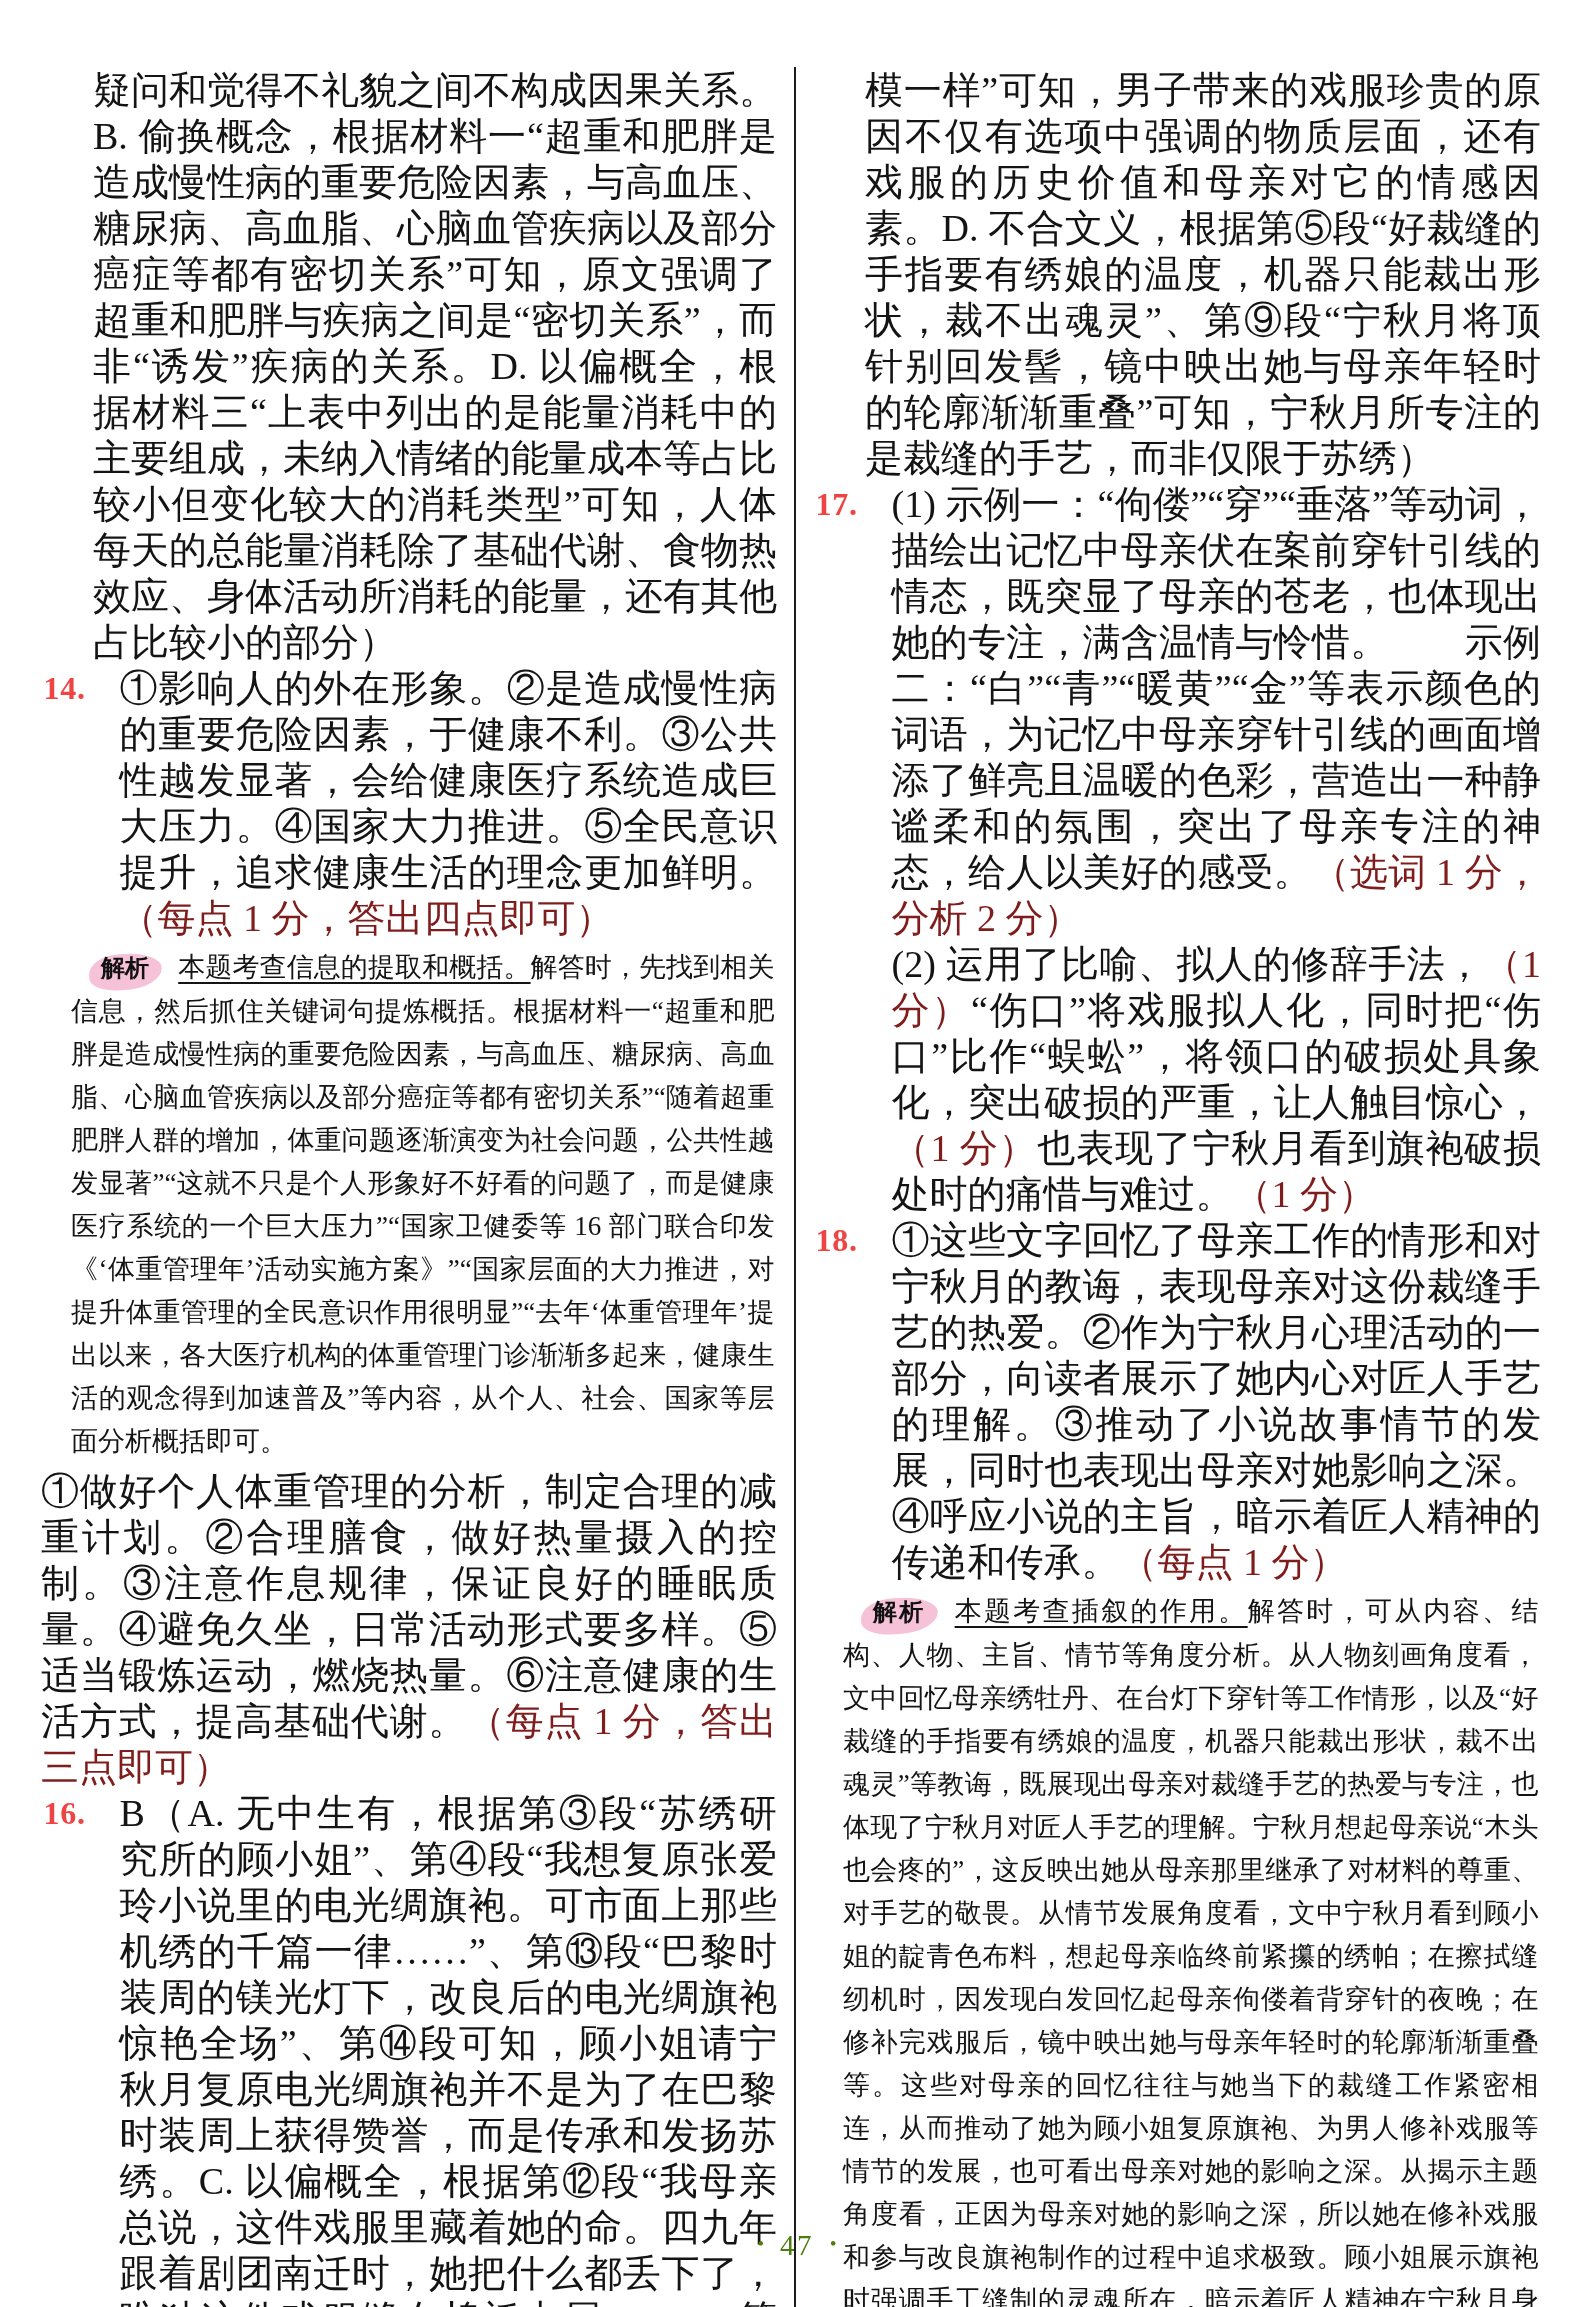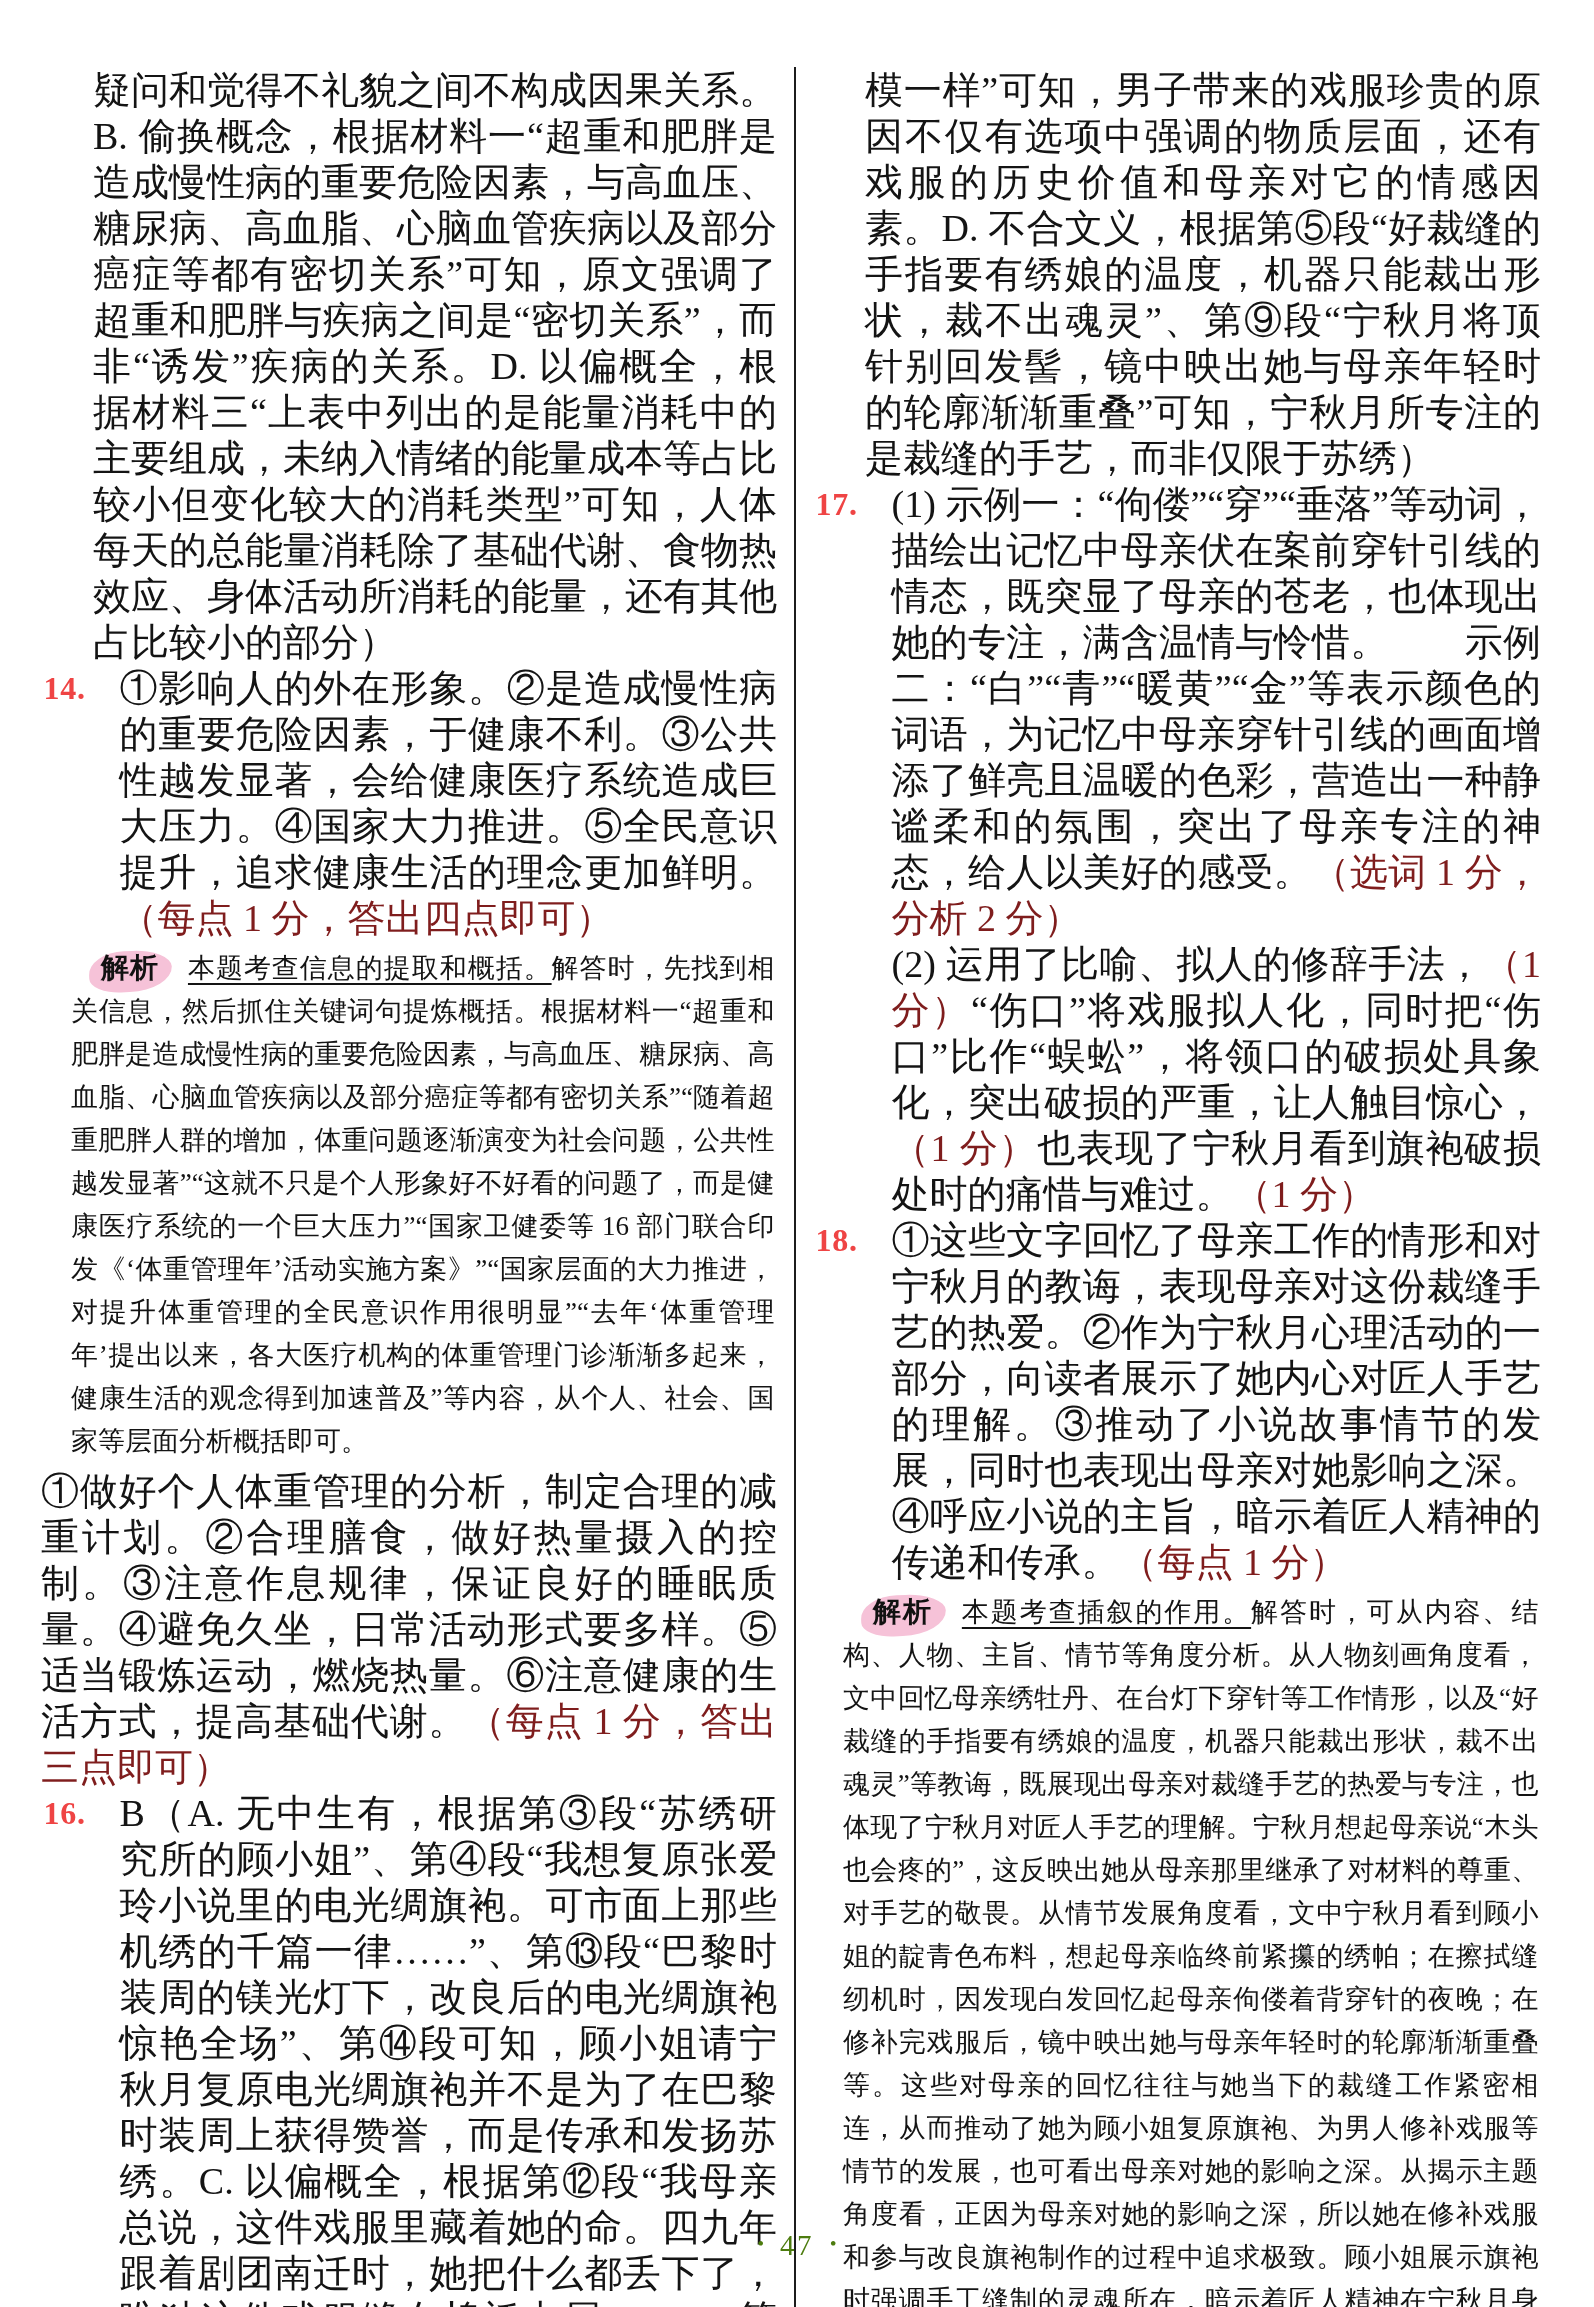--- a/index.html
+++ b/index.html
@@ -34,21 +34,21 @@
     text-align:justify;
   }
   .cont{margin-left:52px;}
   .cont .para{}
   .analysis{
     font-size:27px;line-height:43px;
     text-align:justify;
     margin:5.2px 2.6px 5.2px 30px;
   }
   .jiexi{
-    font-weight:bold;font-size:28px;color:#111;
+    font-weight:bold;font-size:24px;color:#111;
     position:relative;z-index:0;
     margin-left:30px;margin-right:29px;
     white-space:nowrap;
   }
   .jiexi::before{
     content:"";position:absolute;z-index:-1;
     left:-11.8px;right:-13px;top:-1.3px;bottom:-9.2px;
     background:#f6c2d8;
     border-radius:48% 52% 58% 42% / 60% 46% 64% 40%;
     transform:rotate(-2.5deg);

